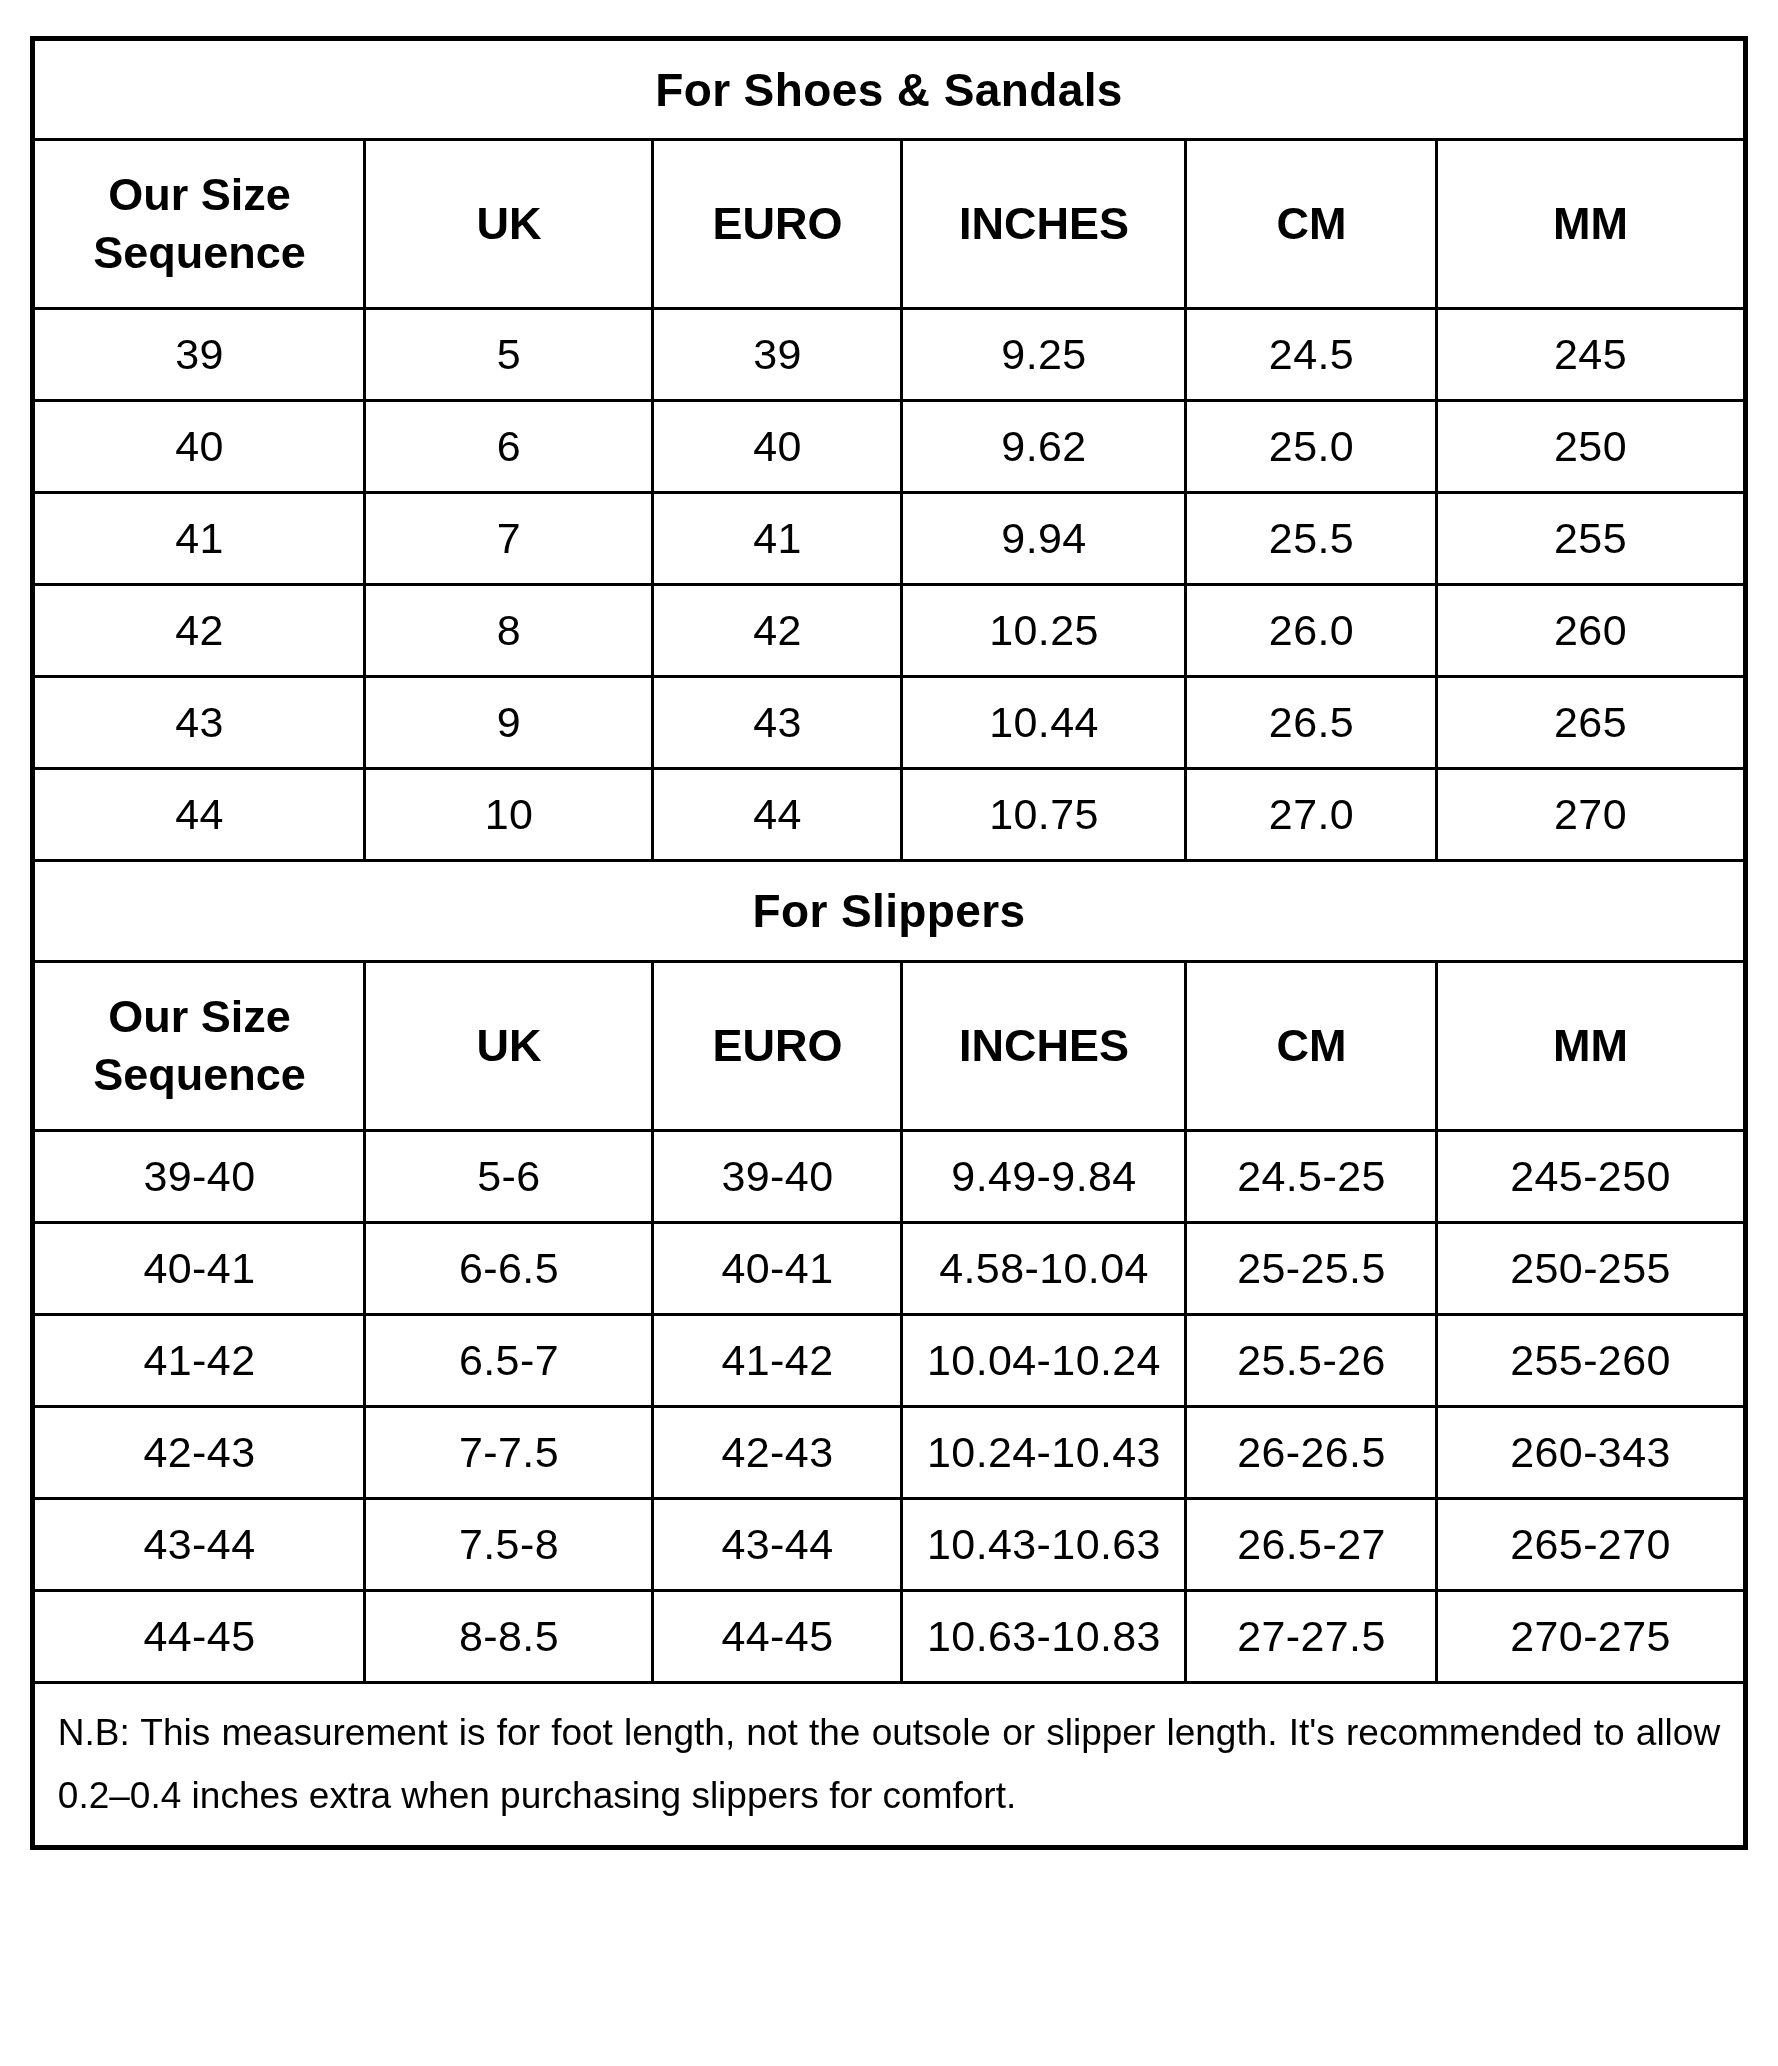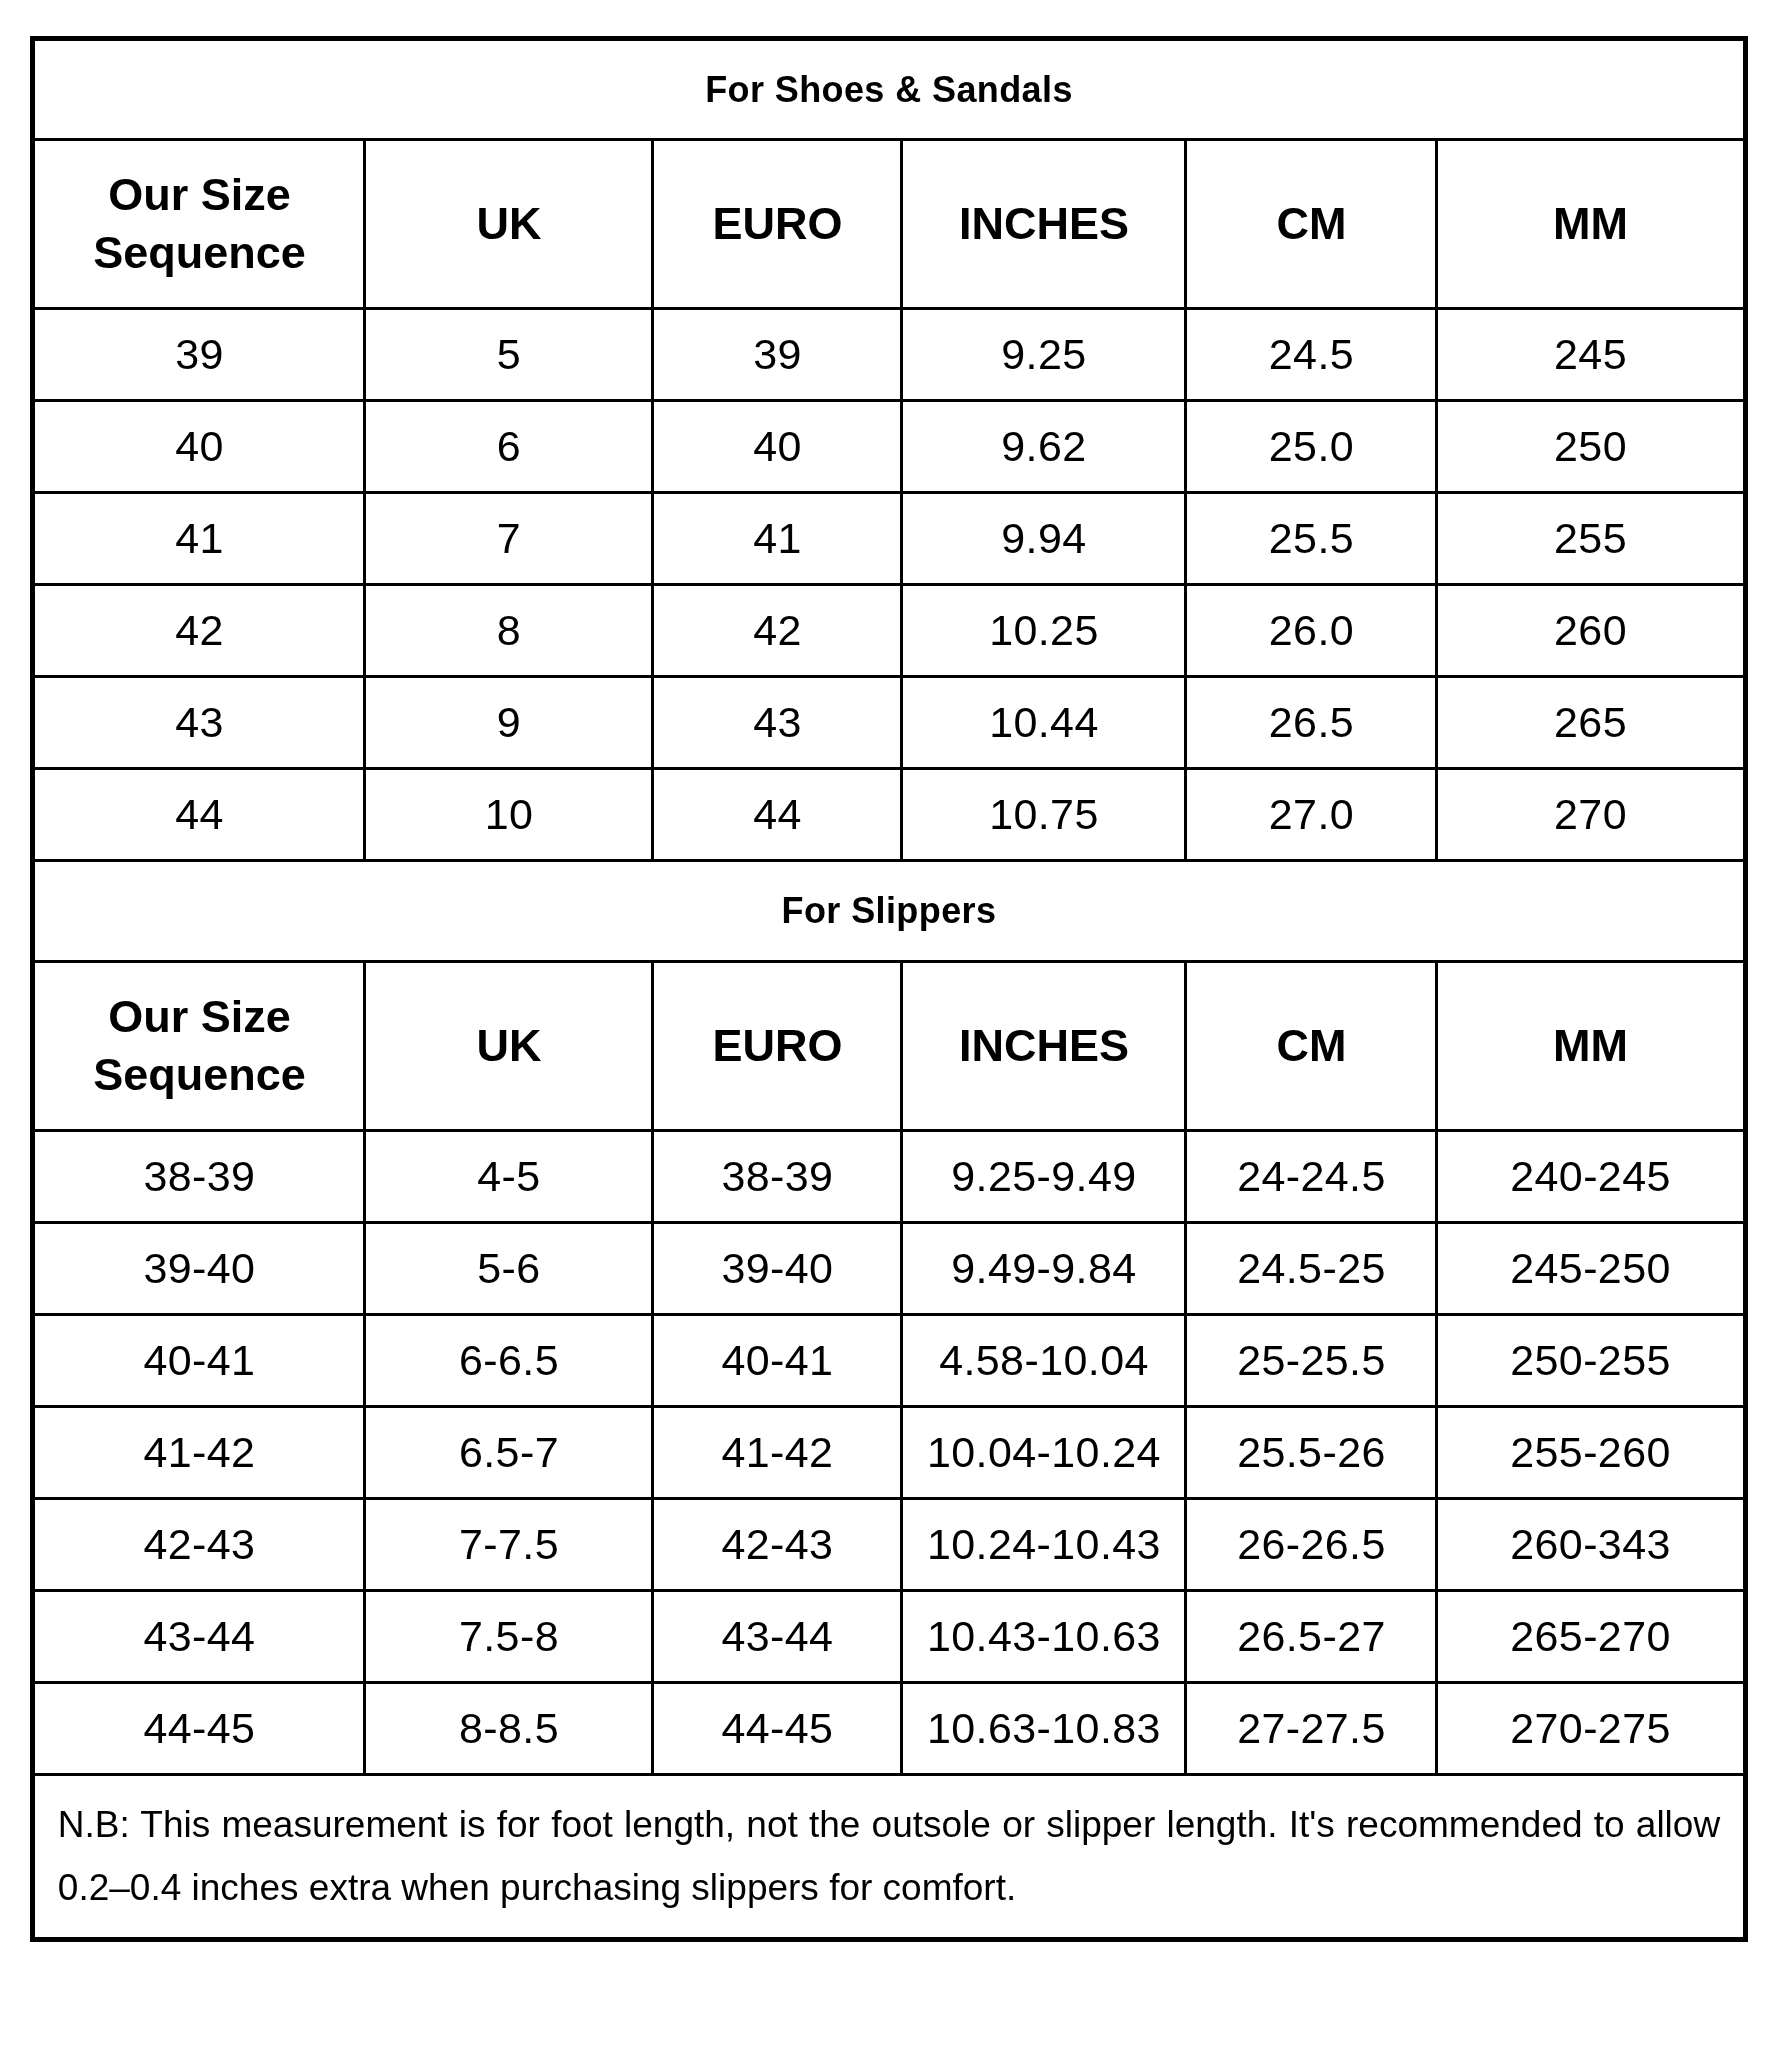--- a/index.html
+++ b/index.html
@@ -43,21 +43,21 @@
     vertical-align: middle;
     overflow: hidden;
   }
 
   tr.title-row  { height: 101px; }
   tr.header-row { height: 169px; }
   tr.data-row   { height: 92px; }
   tr.note-row   { height: 165px; }
 
   td.section-title {
-    font-size: 36px;
+    font-size: 46px;
     font-weight: 700;
     letter-spacing: 0.4px;
   }
   th.column-header {
     font-size: 45px;
     font-weight: 700;
     line-height: 1.3;
     padding: 0 15px;
   }
   td.data-cell {
@@ -151,28 +151,20 @@
         </tr>
         <tr class="header-row">
           <th class="column-header">Our Size Sequence</th>
           <th class="column-header">UK</th>
           <th class="column-header">EURO</th>
           <th class="column-header">INCHES</th>
           <th class="column-header">CM</th>
           <th class="column-header">MM</th>
         </tr>
         <tr class="data-row">
-          <td class="data-cell">38-39</td>
-          <td class="data-cell">4-5</td>
-          <td class="data-cell">38-39</td>
-          <td class="data-cell">9.25-9.49</td>
-          <td class="data-cell">24-24.5</td>
-          <td class="data-cell">240-245</td>
-        </tr>
-        <tr class="data-row">
           <td class="data-cell">39-40</td>
           <td class="data-cell">5-6</td>
           <td class="data-cell">39-40</td>
           <td class="data-cell">9.49-9.84</td>
           <td class="data-cell">24.5-25</td>
           <td class="data-cell">245-250</td>
         </tr>
         <tr class="data-row">
           <td class="data-cell">40-41</td>
           <td class="data-cell">6-6.5</td>

